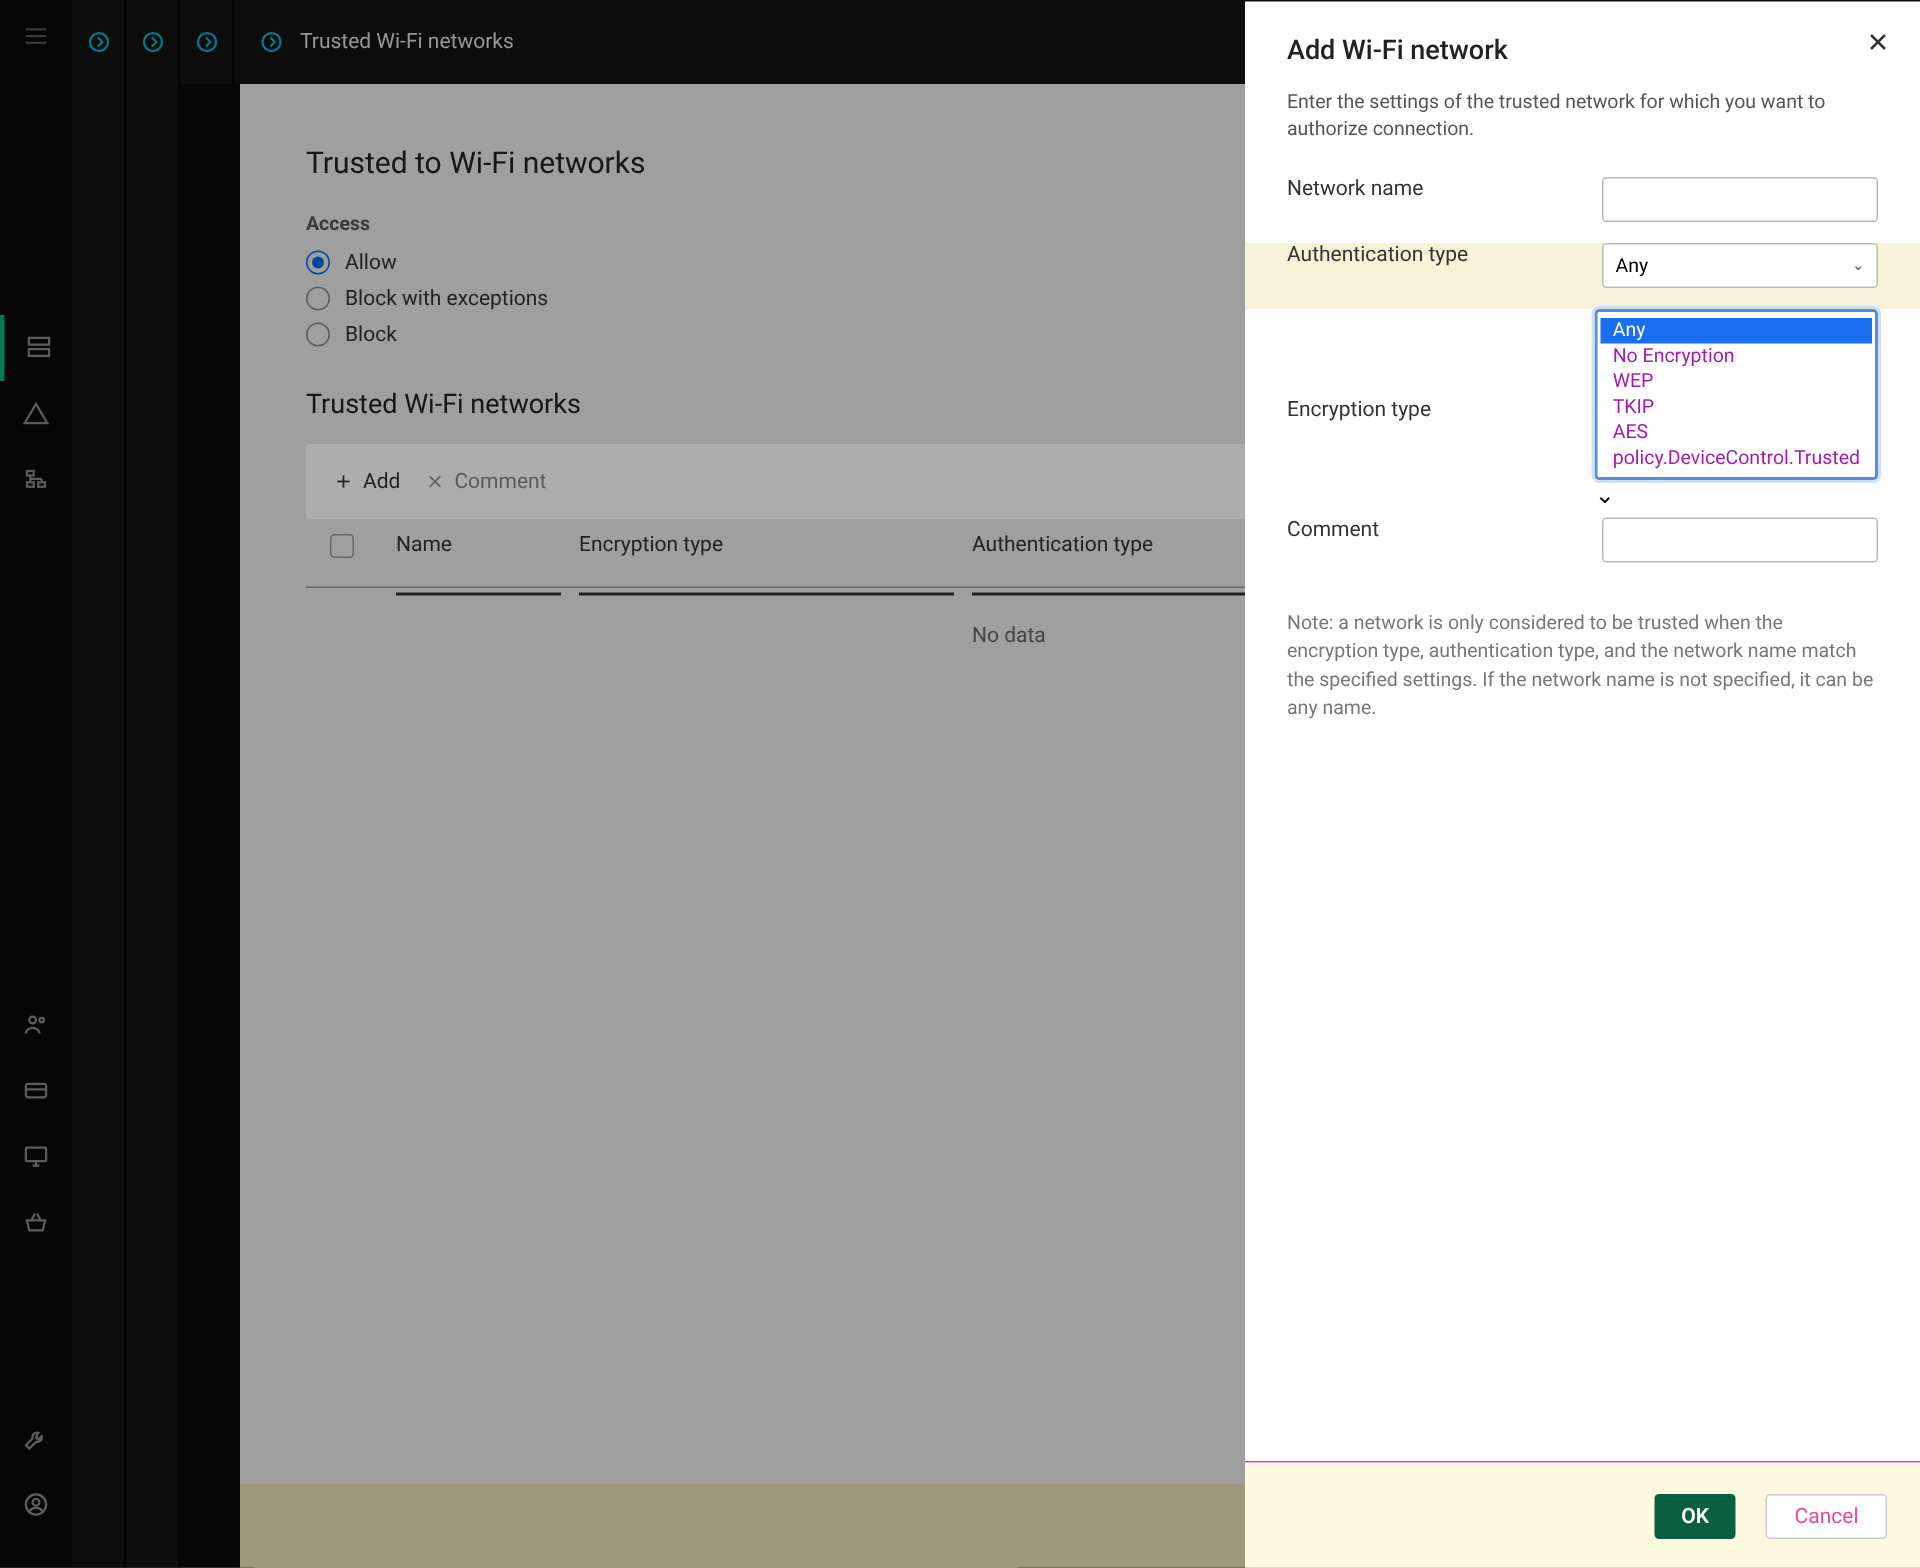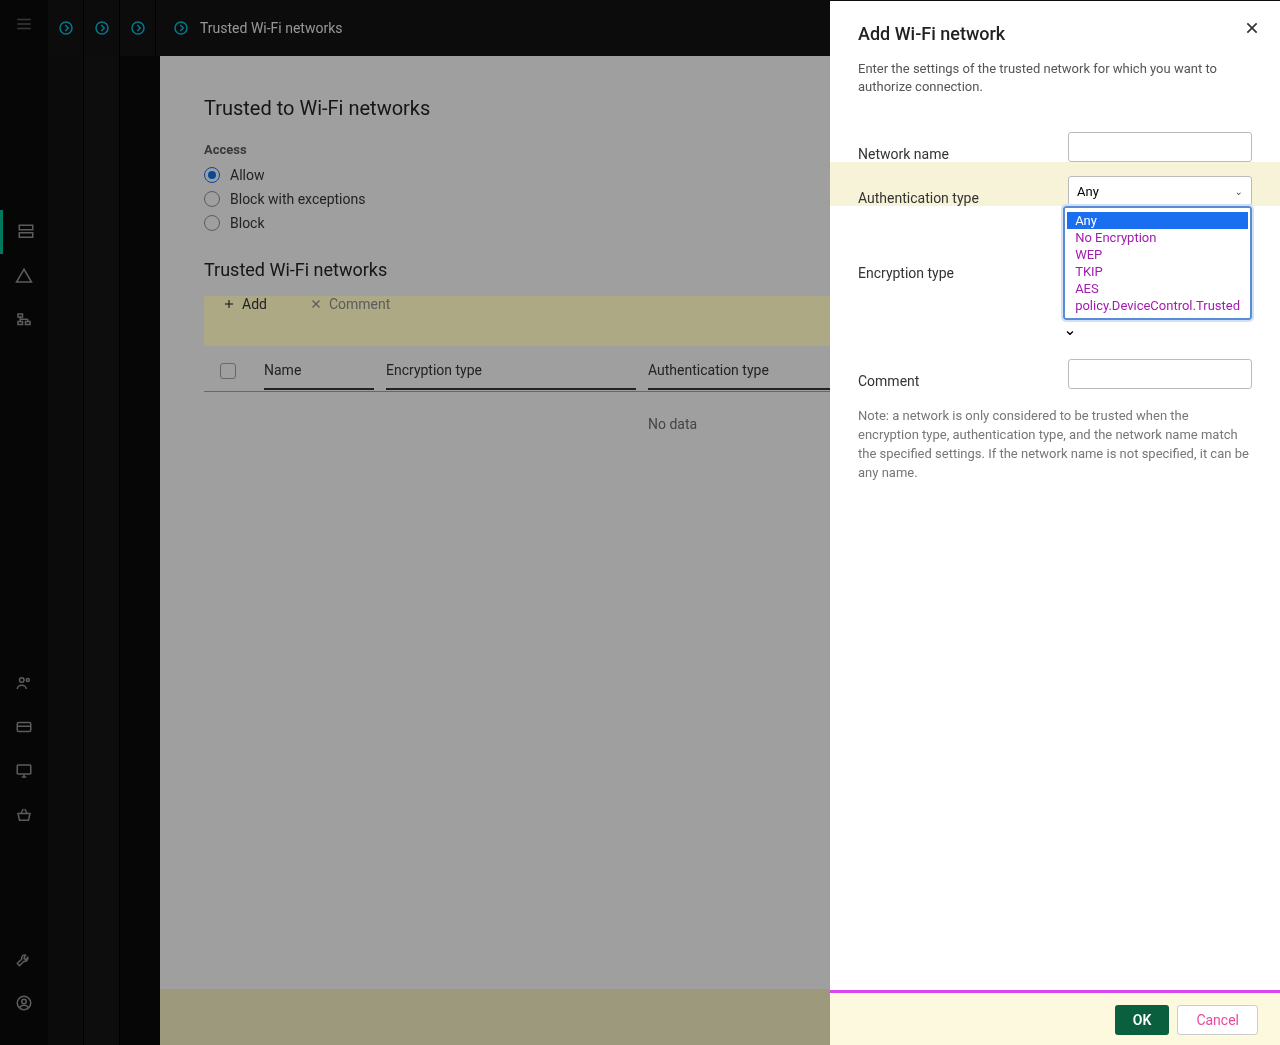--- a/index.html
+++ b/index.html
@@ -31,28 +31,28 @@
 .main { position: absolute; left: 160px; top: 56px; right: 0; bottom: 0; background: #eaeaea; padding: 40px 44px; z-index: 1; }
 .main h2 { font-size: 20px; font-weight: 400; color: #222; margin-bottom: 22px; }
 .main .label { font-size: 13px; color: #555; margin-bottom: 10px; font-weight: bold; }
 .radio-row { display: flex; align-items: center; gap: 10px; font-size: 14px; color: #333; margin-bottom: 8px; }
 .radio-row .radio-outer { width: 16px; height: 16px; border: 1.5px solid #888; border-radius: 50%; display: flex; align-items: center; justify-content: center; }
 .radio-row.selected .radio-outer { border-color: #0b6cde; }
 .radio-row .radio-inner { width: 8px; height: 8px; background: #0b6cde; border-radius: 50%; display: none; }
 .radio-row.selected .radio-inner { display: block; }
 
 .main h3 { font-size: 18px; font-weight: 400; color: #222; margin-top: 28px; margin-bottom: 16px; }
-.toolbar { background: #fef9c3; height: 50px; display: flex; align-items: flex-start; padding: 0 18px; gap: 42px; border-radius: 2px; }
+.toolbar { background: #ffffff; height: 50px; display: flex; align-items: center; padding: 0 18px; gap: 16px; border-radius: 2px; }
 .toolbar .tb-btn { display: flex; align-items: center; gap: 6px; font-size: 14px; color: #333; }
 .toolbar .tb-btn.disabled { color: #888; }
 .toolbar .tb-btn svg { width: 14px; height: 14px; }
 
 .table { margin-top: 0; }
 .table-head { display: flex; border-bottom: 1px solid #999; height: 46px; align-items: center; font-size: 14px; color: #333; }
-.table-head .th { border-bottom: 2px solid #333; margin-right: 12px; padding-bottom: 10px; margin-top: 14px; }
+.table-head .th { border-bottom: 2px solid #333; margin-right: 12px; padding-bottom: 24px; margin-top: 14px; }
 .th-check { width: 48px; display:flex; justify-content:center; border-bottom:none !important; }
 .th-check .cb { width:16px; height:16px; border:1.5px solid #999; border-radius:3px; }
 .th-name { width: 110px; }
 .th-enc { width: 250px; }
 .th-auth { width: 200px; }
 .table-body { text-align: center; padding: 24px; color: #666; font-size: 14px; }
 .no-data { margin-left: 420px; text-align:left; }
 
 
 .footer-bar { position: absolute; left: 160px; right: 0; bottom: 0; height: 56px; background: #e8e2b8; z-index: 1; }
@@ -60,36 +60,36 @@
 
 .dim-overlay { position: absolute; left: 0; top: 0; right: 0; bottom: 0; background: rgba(0,0,0,0.32); z-index: 5; }
 
 
 .side-panel { position: absolute; right: 0; top: 1px; width: 450px; height: 100%; background: #fff; z-index: 10; display: flex; flex-direction: column; }
 .panel-body { padding: 22px 28px 0 28px; flex: 1; overflow: auto; }
 .panel-body h1 { font-size: 18px; font-weight: 500; color: #222; margin-bottom: 16px; }
 .panel-close { position: absolute; top: 16px; right: 20px; font-size: 20px; color: #333; cursor: pointer; }
 .panel-subtitle { font-size: 13px; color: #555; line-height: 1.4; margin-bottom: 22px; }
 
-.form-row { display: flex; align-items: flex-end; min-height: 44px; }
+.form-row { display: flex; align-items: flex-start; min-height: 44px; }
 .form-row .fl { width: 210px; font-size: 14px; color: #333; }
 .form-row .fc { flex: 1; }
 .form-row .fc input[type=text] { width: 100%; height: 30px; border: 1px solid #bbb; border-radius: 3px; padding: 0 8px; font-size: 13px; }
 .form-row .fc .select { width: 100%; height: 30px; border: 1px solid #bbb; border-radius: 3px; padding: 0 8px; font-size: 13px; display:flex; align-items:center; justify-content:space-between; background:#fff; }
 .form-row.highlight { background: #f7f3d8; margin: 0 -28px; padding: 0 28px; }
 
 .listbox-wrap { position: relative; flex:1; }
 .listbox { width: 100%; border: 2px solid #5a8cd6; border-radius: 3px; background: #fff; font-size: 13px; padding: 4px 2px; outline: 2px solid #cfe0f7; }
 .listbox .opt { padding: 1px 8px; color: #a21caf; white-space: nowrap; overflow: hidden; }
 .listbox .opt.selected { background: #1a6ef0; color: #fff; }
 .listbox-wrap-outer { display:flex; align-items:center; min-height: 120px; }
 
 .note { font-size: 13px; color: #777; line-height: 1.45; margin-top: 18px; }
 
-.panel-footer { height: 56px; background: #fdf9df; border-top: 3px solid #d946ef; display: flex; align-items: center; justify-content: flex-end; gap: 8px; padding: 0 22px; }
+.panel-footer { height: 72px; background: #fdf9df; border-top: 1px solid #d946ef; display: flex; align-items: center; justify-content: flex-end; gap: 20px; padding: 0 22px; }
 .btn { height: 30px; padding: 0 18px; border-radius: 3px; font-size: 14px; display:flex; align-items:center; cursor:pointer; }
 .btn-primary { background: #0a5f3f; color: #fff; font-weight: 600; }
 .btn-secondary { background: #fff; border: 1px solid #ccc; color: #ec4899; }
 
 </style>
 </head>
 <body>
 
 <div class="app">
 

